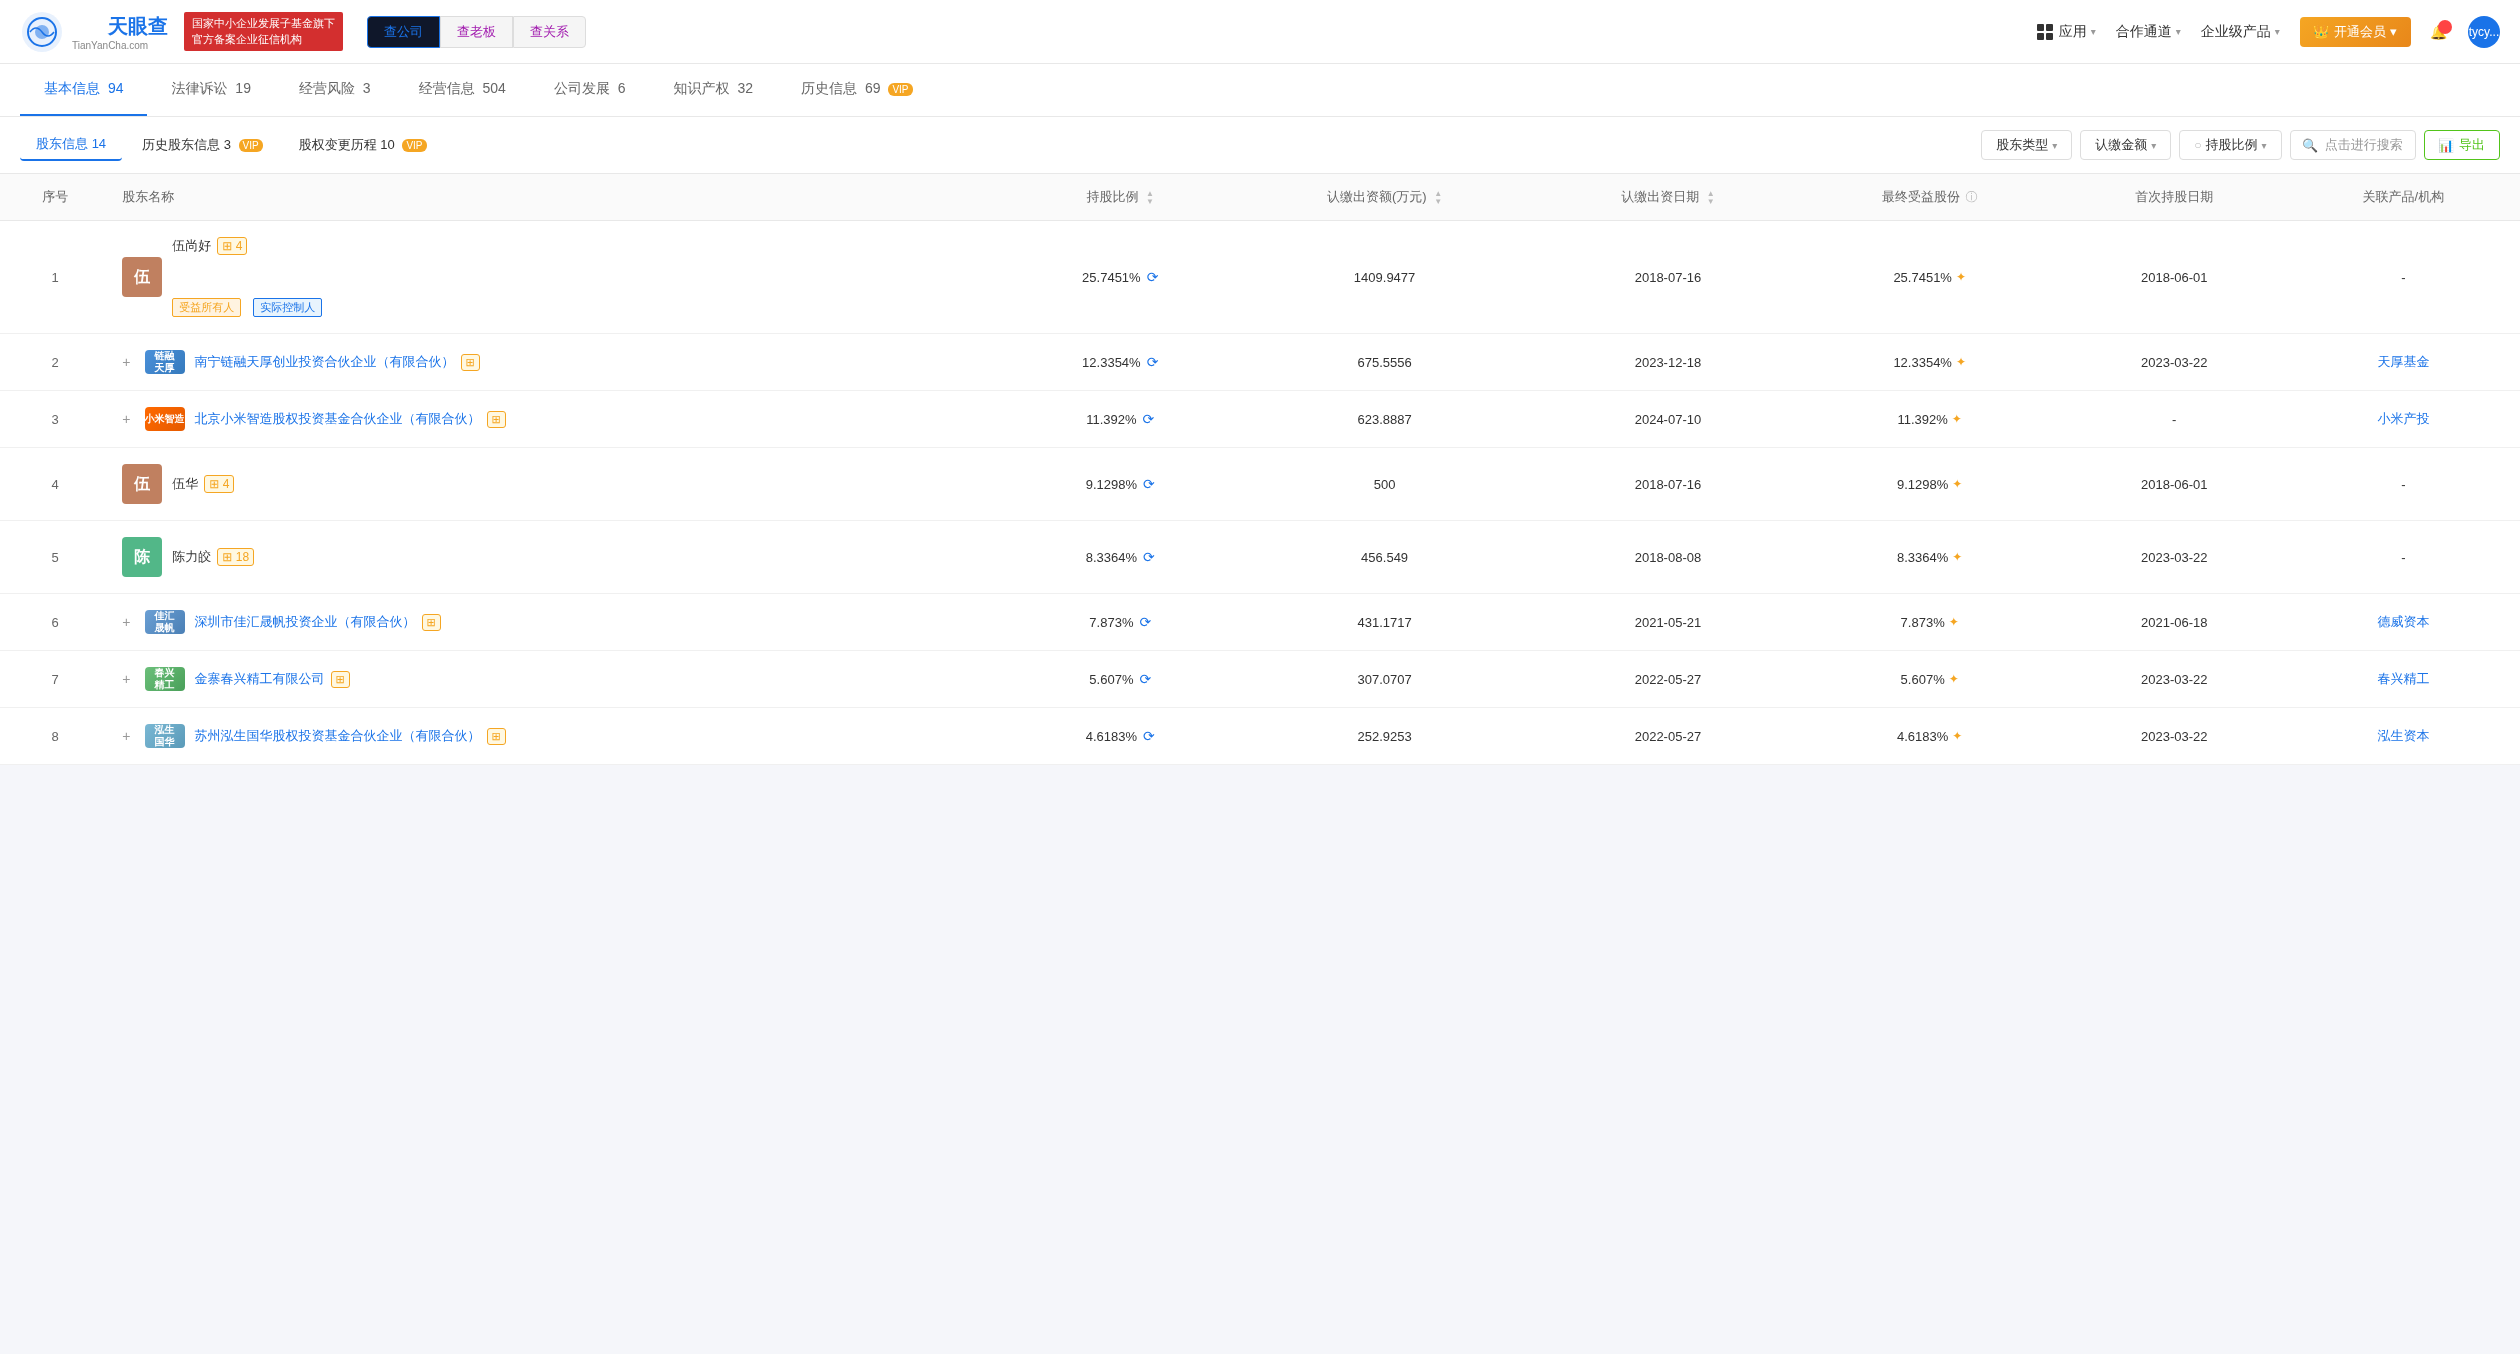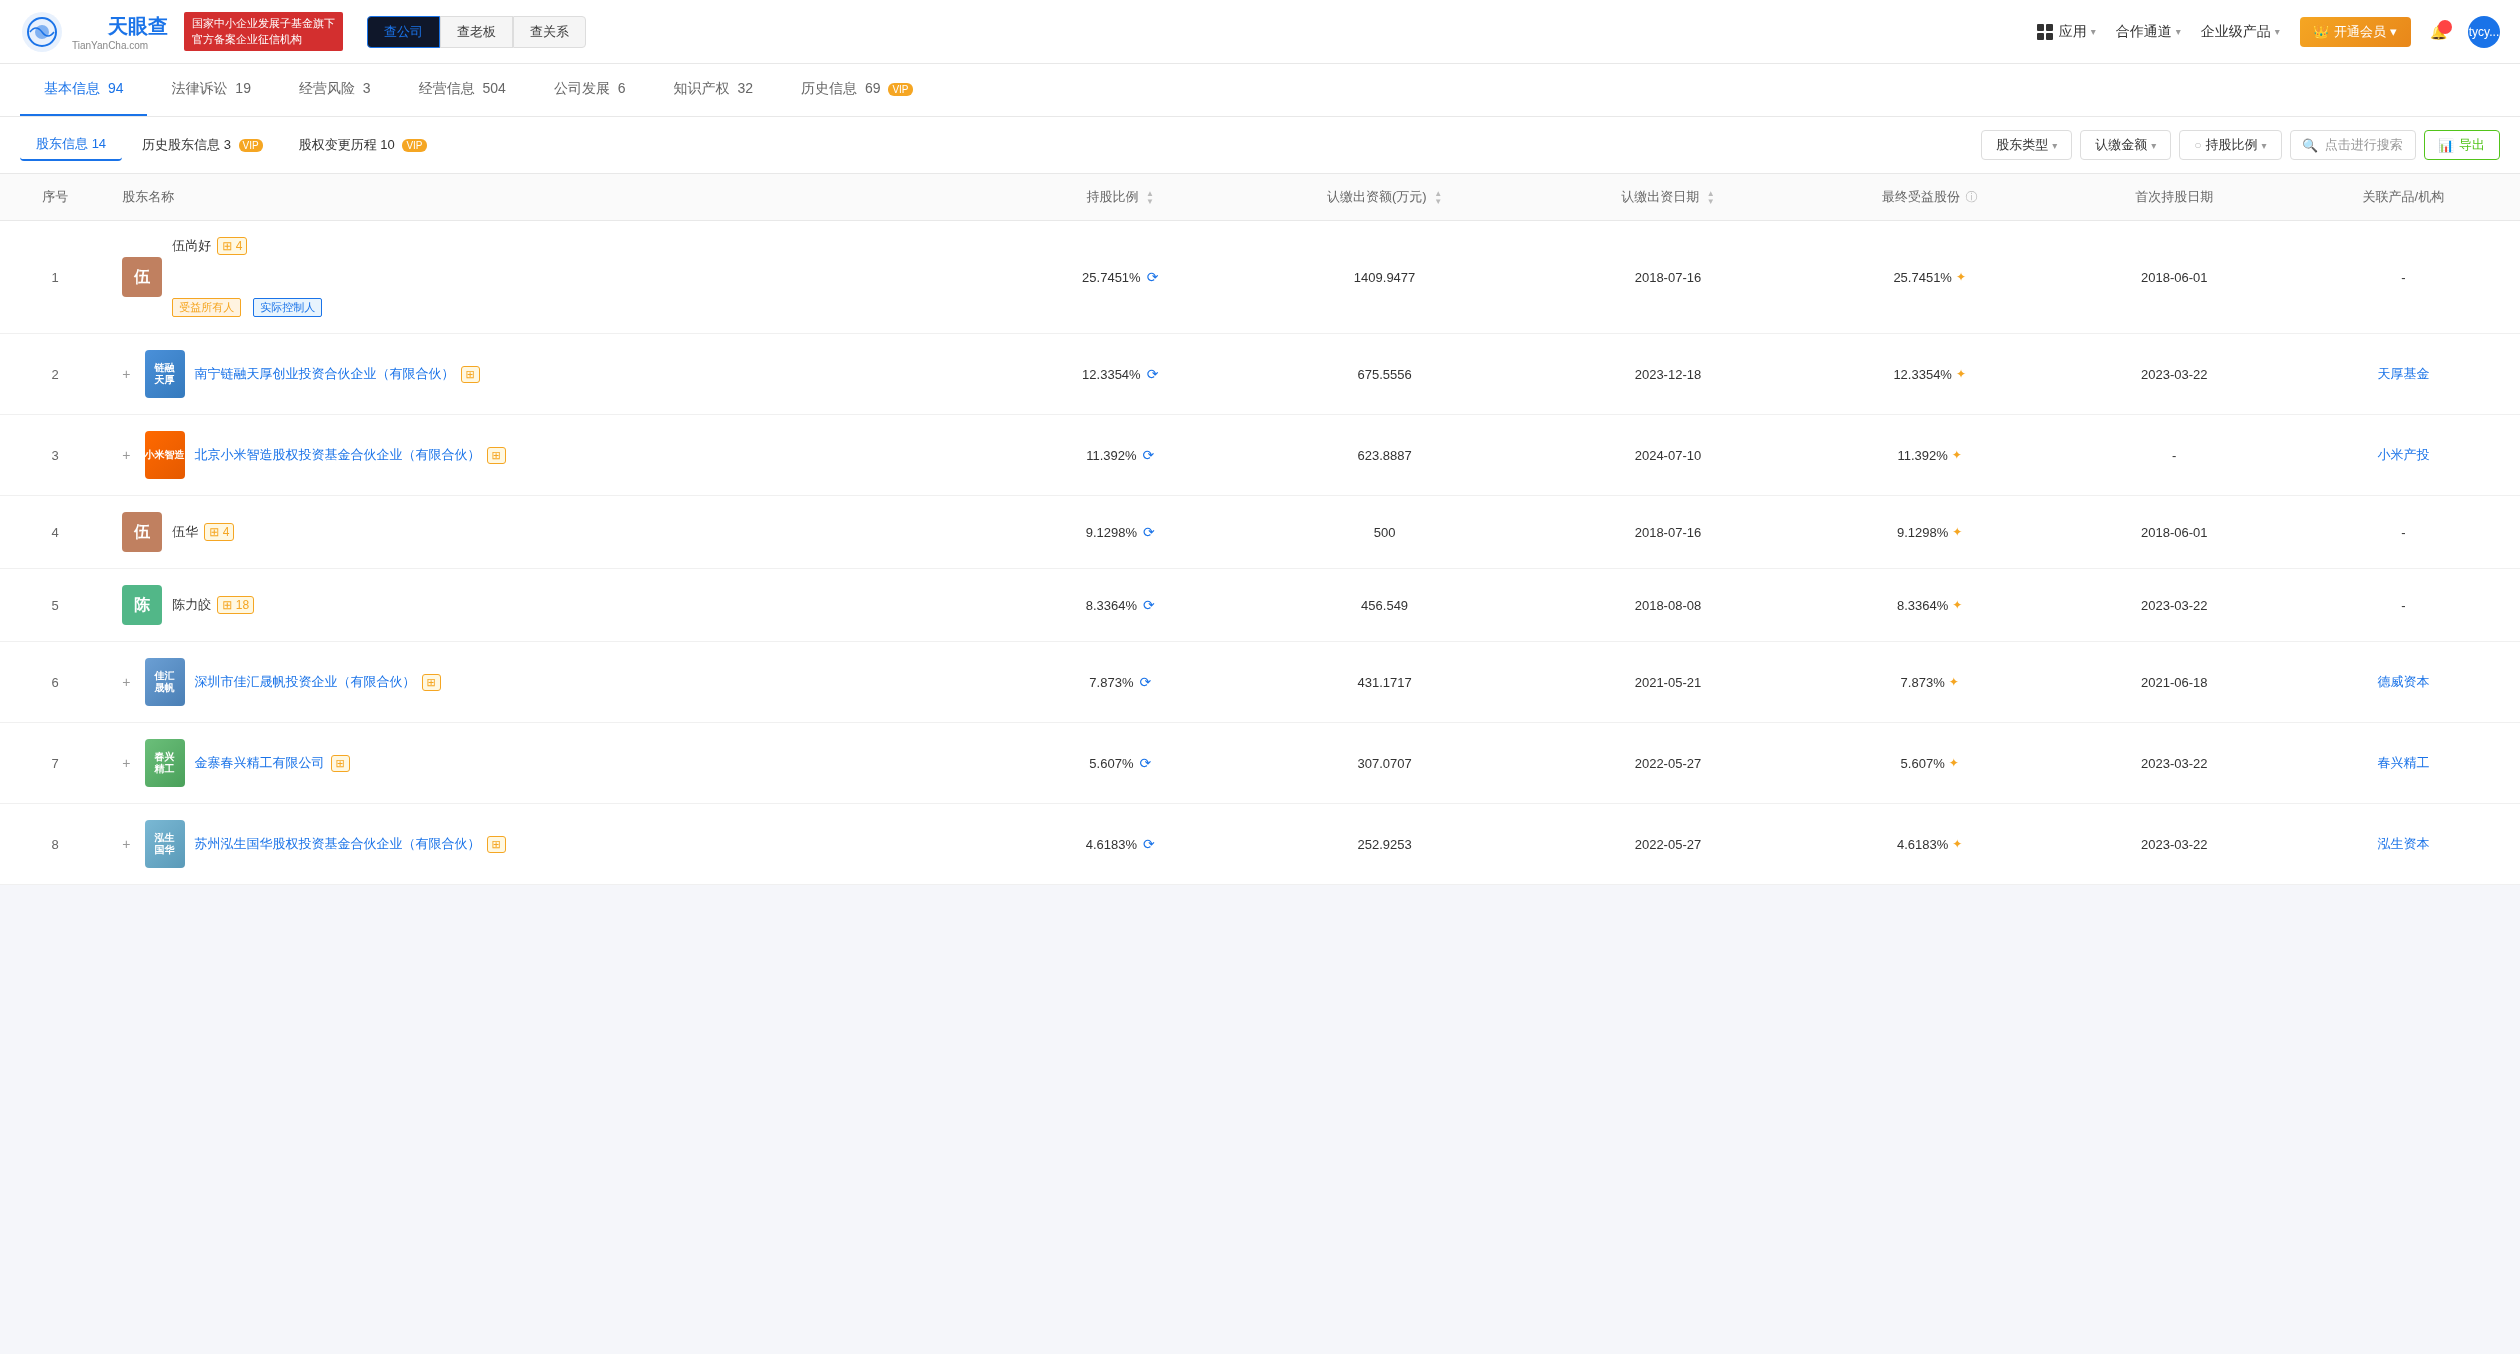--- a/index.html
+++ b/index.html
@@ -6,21 +6,21 @@
     body { font-family: -apple-system, BlinkMacSystemFont, 'PingFang SC', 'Microsoft YaHei', sans-serif; font-size: 14px; background: #f5f6fa; color: #333; }
 
     
     .header { background: #fff; border-bottom: 1px solid #e8e8e8; padding: 0 20px; display: flex; align-items: center; height: 64px; gap: 16px; }
     .logo-area { display: flex; align-items: center; gap: 8px; }
     .logo-icon { width: 44px; height: 44px; }
     .logo-text { display: flex; flex-direction: column; }
     .logo-main { font-size: 20px; font-weight: bold; color: #1a73e8; margin-left: 36px; }
     .gov-badge { background: #d32f2f; color: #fff; font-size: 11px; padding: 4px 8px; border-radius: 2px; line-height: 1.4; max-width: 160px; }
     .search-tabs { display: flex; gap: 0; margin-left: 8px; }
-    .search-tab { padding: 6px 16px; font-size: 13px; color: #404040; border: 1px solid #ddd; background: #f5f5f5; cursor: pointer; }
+    .search-tab { padding: 6px 16px; font-size: 13px; color: #a21caf; border: 1px solid #ddd; background: #f5f5f5; cursor: pointer; }
     .search-tab:first-child { border-radius: 4px 0 0 4px; }
     .search-tab:last-child { border-radius: 0 4px 4px 0; }
     .search-tab.active { background: #0f172a; color: #1a73e8; border-color: #1a73e8; }
     .search-box { display: flex; align-items: center; border: 2px solid #1a73e8; border-radius: 4px; background: #fff; flex: 1; max-width: 380px; }
     .search-input { border: none; outline: none; padding: 8px 12px; font-size: 14px; flex: 1; color: #333; }
     .search-clear { color: #999; cursor: pointer; padding: 0 8px; font-size: 16px; }
     .search-btn { background: #1a73e8; color: #fff; border: none; padding: 9px 20px; font-size: 14px; border-radius: 0 2px 2px 0; cursor: pointer; white-space: nowrap; }
     .header-right { display: flex; align-items: center; gap: 20px; margin-left: auto; }
     .header-nav-item { display: flex; align-items: center; gap: 4px; font-size: 14px; color: #333; cursor: pointer; }
     .header-nav-item .chevron { font-size: 10px; color: #999; }
@@ -55,21 +55,21 @@
     td { padding: 16px 12px; font-size: 13px; color: #333; border-bottom: 1px solid #f0f0f0; vertical-align: middle; text-align: center; }
     td:nth-child(2) { text-align: left; }
     .sort-icon { display: inline-flex; flex-direction: column; margin-left: 4px; vertical-align: middle; }
     .sort-icon span { font-size: 8px; color: #bbb; line-height: 1; }
 
     
     .shareholder-cell { display: flex; align-items: center; gap: 10px; }
     .avatar { width: 40px; height: 40px; border-radius: 4px; display: flex; align-items: center; justify-content: center; font-size: 16px; font-weight: bold; color: #fff; flex-shrink: 0; }
     .avatar-brown { background: #c08060; }
     .avatar-green { background: #52b788; }
-    .avatar-logo { width: 40px; height: 48px; border-radius: 4px; overflow: hidden; display: flex; align-items: center; justify-content: center; font-size: 10px; font-weight: bold; color: #fff; flex-shrink: 0; }
+    .avatar-logo { width: 40px; height: 24px; border-radius: 4px; overflow: hidden; display: flex; align-items: center; justify-content: center; font-size: 10px; font-weight: bold; color: #fff; flex-shrink: 0; }
     .logo-lianrong { background: linear-gradient(135deg, #4a90d9, #357abd); display: flex; flex-direction: column; align-items: center; justify-content: center; line-height: 1.2; }
     .logo-xiaomi { background: linear-gradient(135deg, #ff6900, #e55a00); display: flex; align-items: center; justify-content: center; line-height: 1.2; }
     .logo-jia { background: linear-gradient(135deg, #6b9fd4, #4a7fb5); display: flex; flex-direction: column; align-items: center; justify-content: center; line-height: 1.2; }
     .logo-chun { background: linear-gradient(135deg, #6bbf7a, #4aa05a); display: flex; flex-direction: column; align-items: center; justify-content: center; line-height: 1.2; }
     .logo-hong { background: linear-gradient(135deg, #7ab8d4, #5a9ab8); display: flex; flex-direction: column; align-items: center; justify-content: center; line-height: 1.2; }
     .expand-btn { color: #999; font-size: 14px; cursor: pointer; margin-right: 4px; }
     .shareholder-info { display: flex; flex-direction: column; gap: 4px; }
     .shareholder-name { font-size: 13px; color: #333; display: flex; align-items: center; gap: 6px; }
     .shareholder-name a { color: #1a73e8; text-decoration: none; }
     .shareholder-tags { display: flex; gap: 12px; flex-wrap: wrap; margin-top: 39px; }

